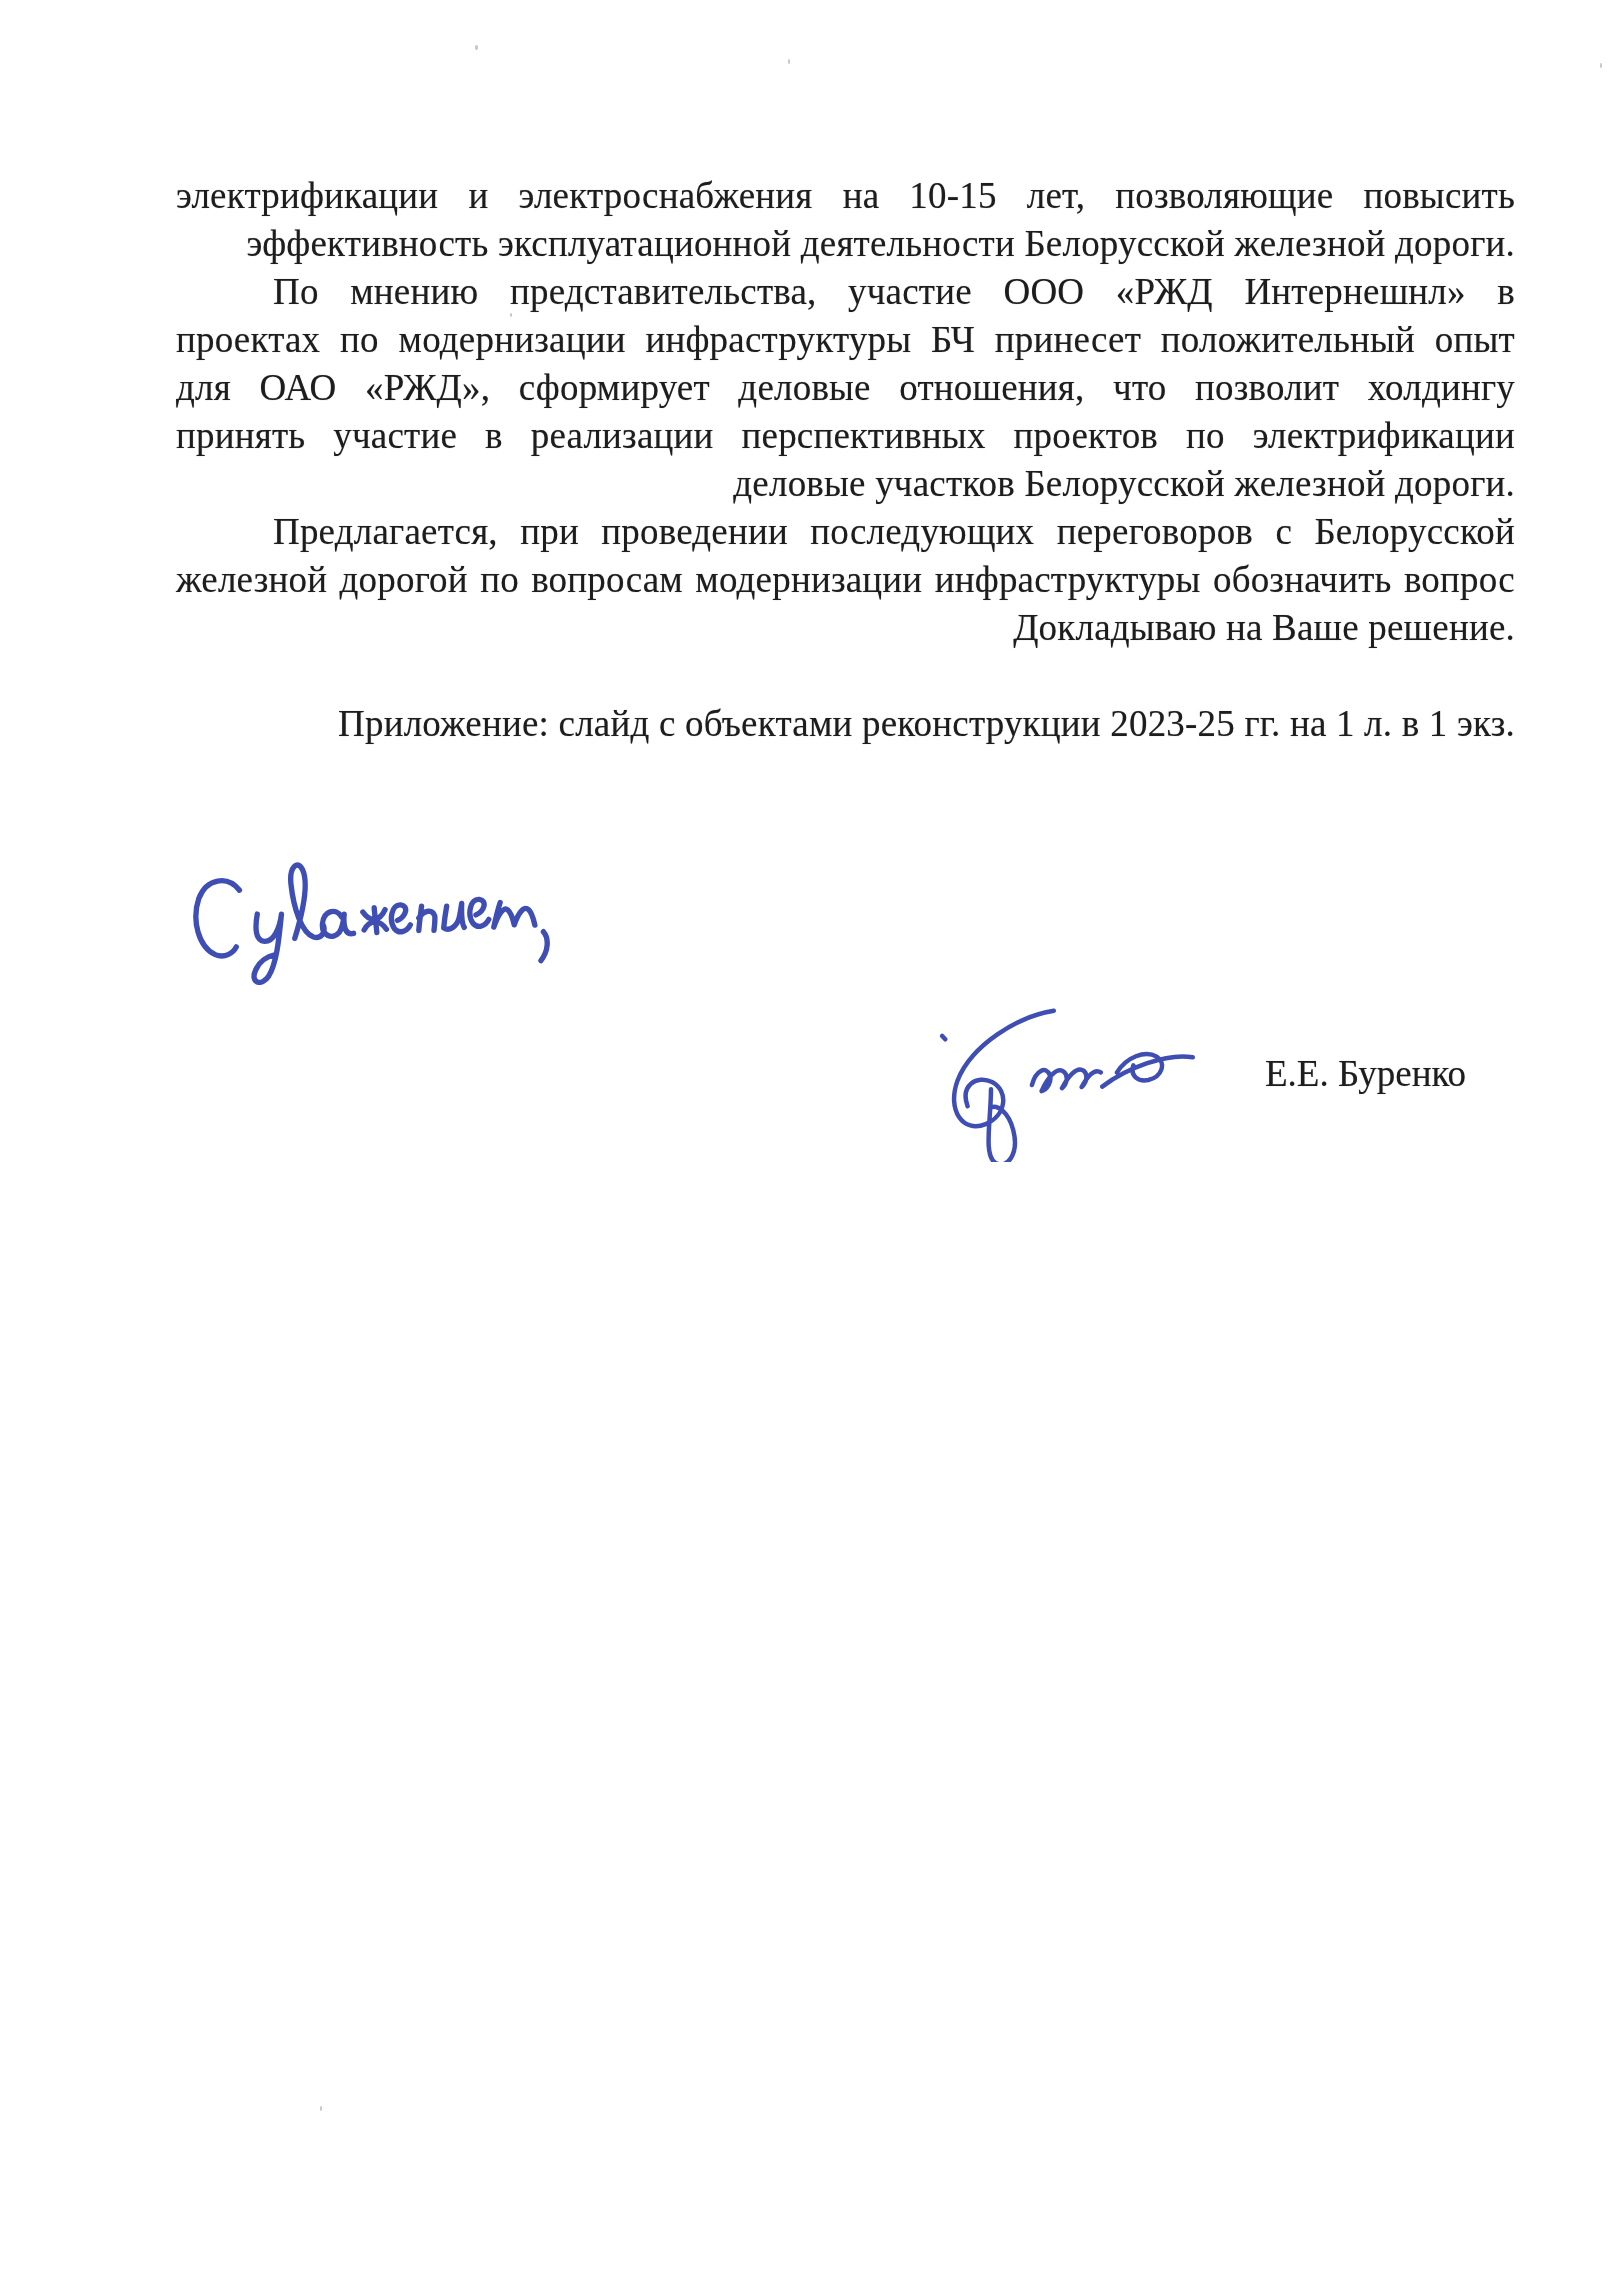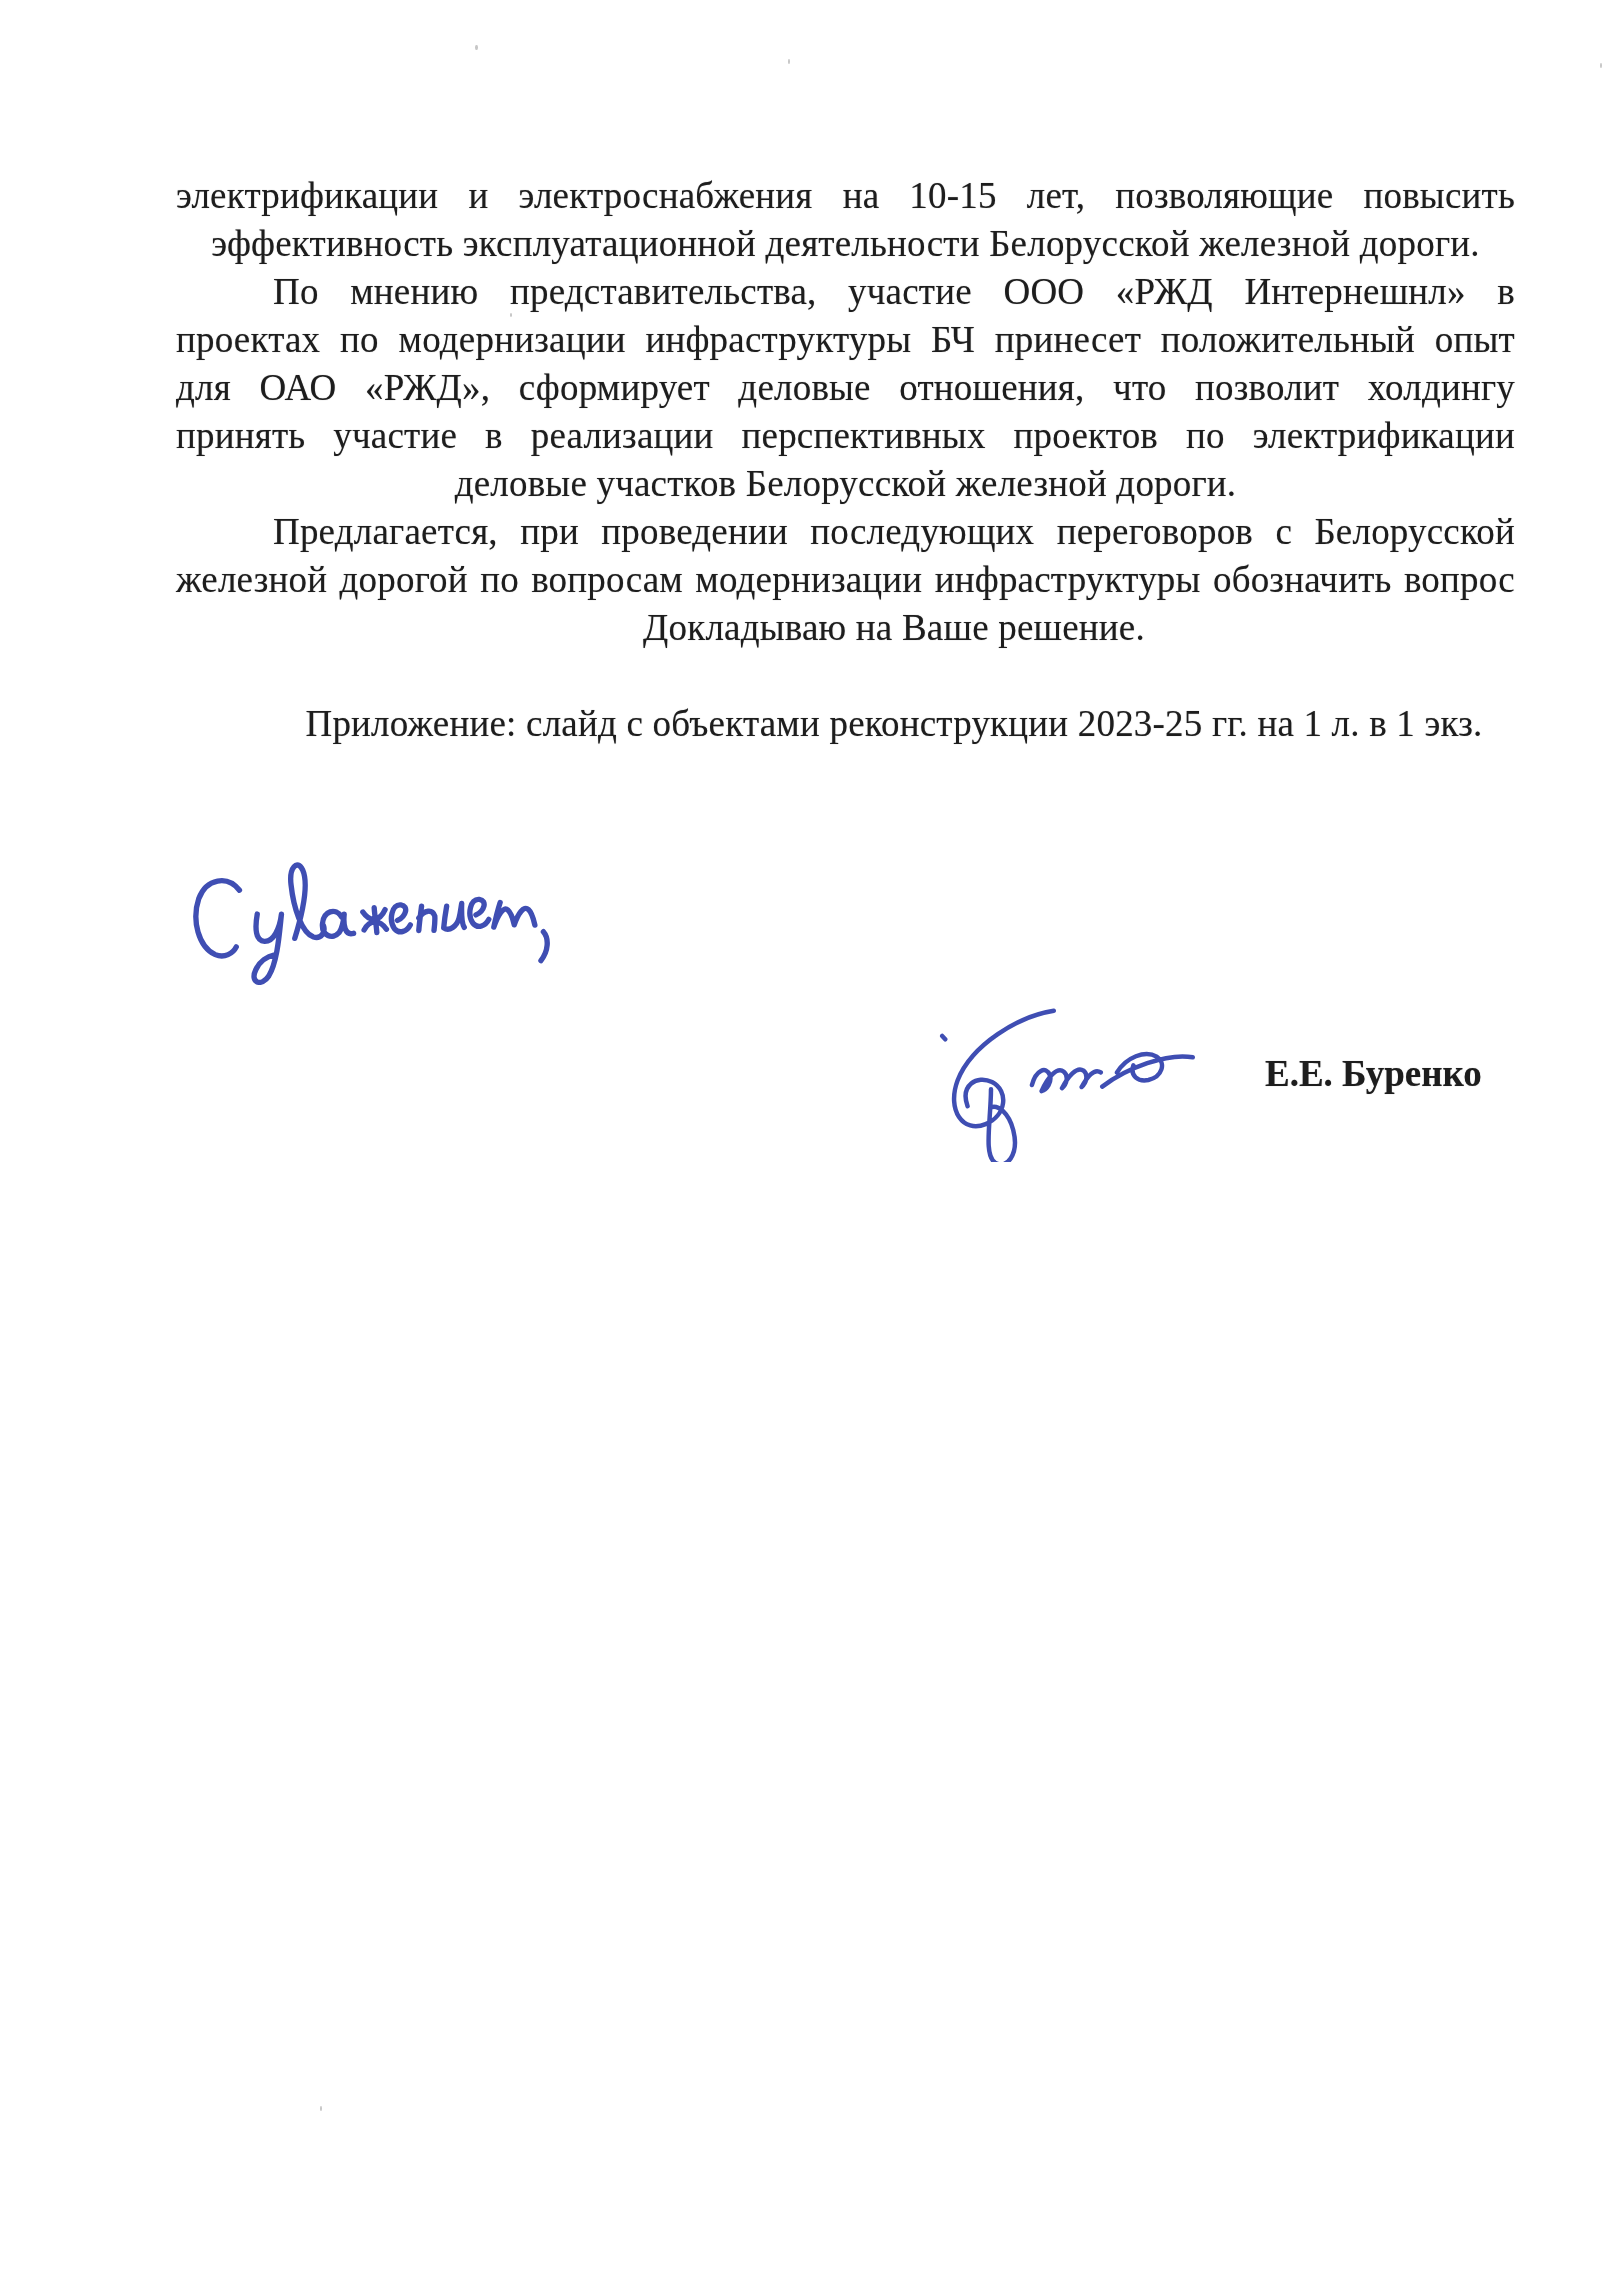--- a/index.html
+++ b/index.html
@@ -23,21 +23,21 @@
     left: 176px;
     top: 172px;
     width: 1339px;
   }
   .line {
     font-size: 37px;
     line-height: 48px;
     height: 48px;
     letter-spacing: 0.2px;
     text-shadow: 0 0 0.9px rgba(25,25,25,0.45);
-    text-align: center;
+    text-align: right;
   }
   .line.j {
     text-align: justify;
     text-align-last: justify;
   }
   .line.nw {
     white-space: nowrap;
     overflow: visible;
   }
   .line.indent { text-indent: 97px; }
@@ -52,21 +52,20 @@
   }
   .signoff .line { height: 47px; line-height: 47px; }
   .signer-name {
     position: absolute;
     left: 1265px;
     top: 1050px;
     font-size: 37px;
     line-height: 47px;
     text-shadow: 0 0 0.9px rgba(25,25,25,0.45);
     white-space: nowrap;
-    font-weight: bold;
   }
 
   
   .salutation-svg {
     position: absolute;
     left: 188px;
     top: 842px;
     width: 421px;
     height: 143px;
   }

